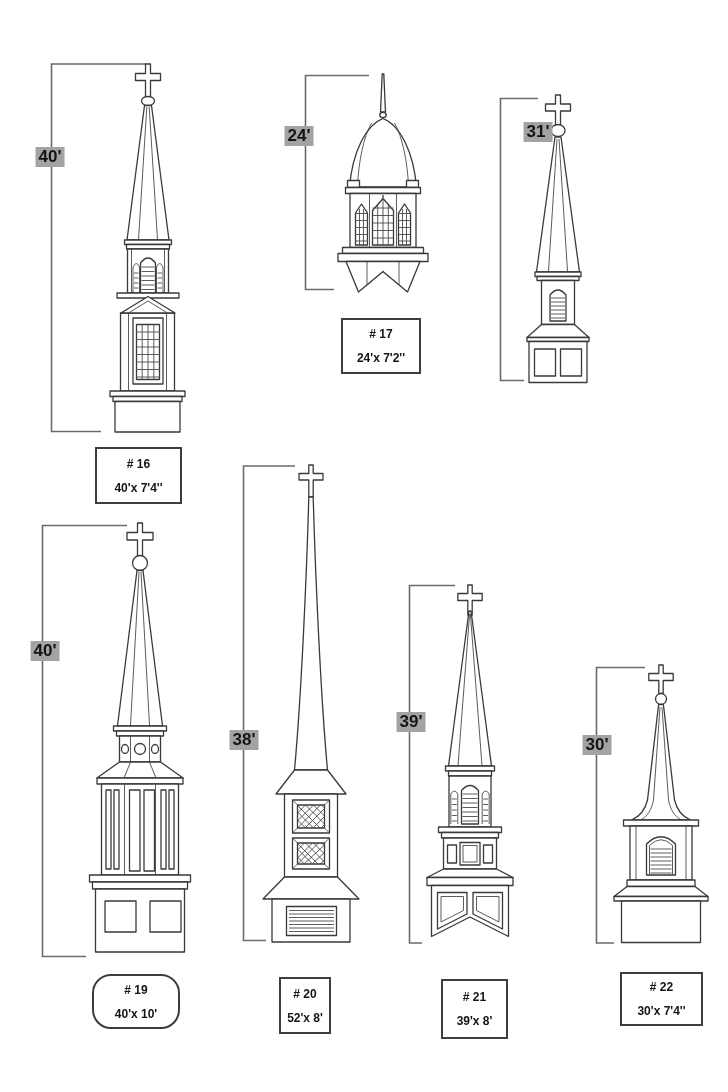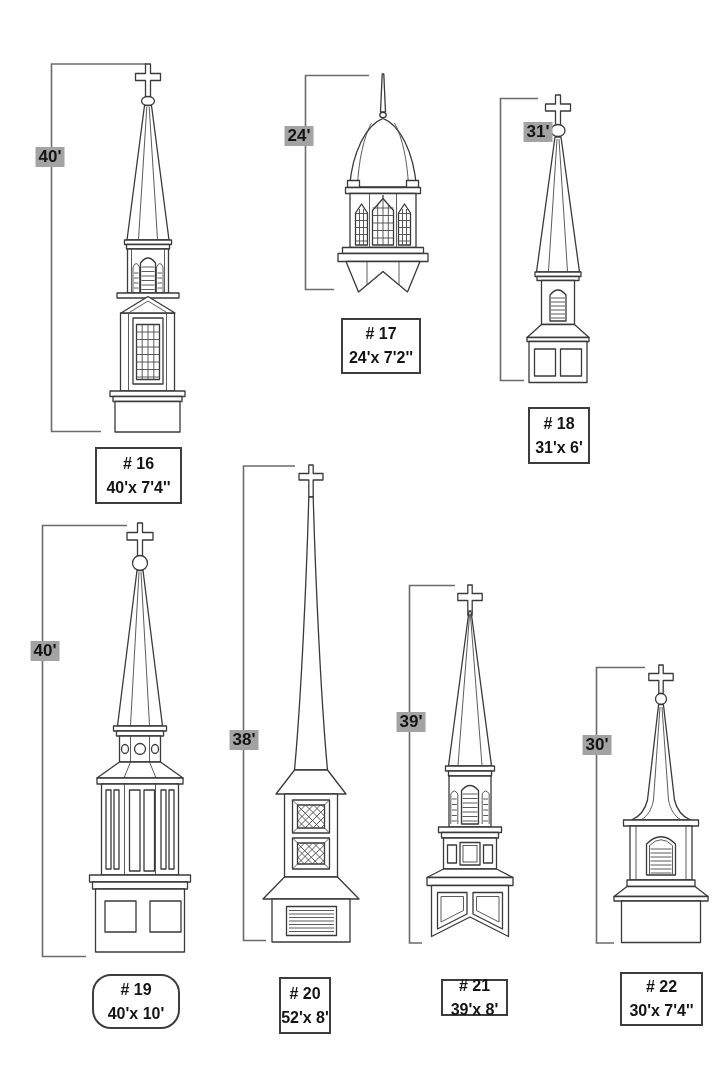--- a/index.html
+++ b/index.html
@@ -16,21 +16,21 @@
     position:absolute; transform:translate(-50%,-50%);
     background:#a3a3a3; padding:0 3px;
     font-size:17px; font-weight:bold; color:#141414; white-space:nowrap;
   }
   .spec-box {
     position:absolute; box-sizing:border-box;
     border:2px solid #3d3d3d; background:#ffffff;
     display:flex; flex-direction:column; align-items:center; justify-content:center;
     font-weight:bold; color:#141414; text-align:center;
   }
-  .spec-line { font-size:16px; line-height:24px; white-space:nowrap; }
+  .spec-line { font-size:12px; line-height:24px; white-space:nowrap; }
 </style>
 </head>
 <body>
 
 <div id="canvas">
 
 <svg width="728" height="1092" viewBox="0 0 728 1092">
 
   <g>
     <path class="bracket" d="M146,64 H51.5 V431.5 H101"></path>
@@ -211,33 +211,29 @@
 <div class="dim-label" style="left:597px; top:745px;">30'</div>
 
 <div class="spec-box" style="left:95px; top:447px; width:87px; height:57px;">
   <div class="spec-line"># 16</div>
   <div class="spec-line">40'x 7'4''</div>
 </div>
 <div class="spec-box" style="left:341px; top:318px; width:80px; height:56px;">
   <div class="spec-line"># 17</div>
   <div class="spec-line">24'x 7'2''</div>
 </div>
-<div class="spec-box" style="left:528px; top:407px; width:62px; height:57px;">
-  <div class="spec-line"># 18</div>
-  <div class="spec-line">31'x 6'</div>
-</div>
 <div class="spec-box" style="left:92px; top:974px; width:88px; height:55px;border-radius:19px;">
   <div class="spec-line"># 19</div>
   <div class="spec-line">40'x 10'</div>
 </div>
 <div class="spec-box" style="left:279px; top:977px; width:52px; height:57px;">
   <div class="spec-line"># 20</div>
   <div class="spec-line">52'x 8'</div>
 </div>
-<div class="spec-box" style="left:441px; top:979px; width:67px; height:37px;">
+<div class="spec-box" style="left:441px; top:979px; width:67px; height:60px;">
   <div class="spec-line"># 21</div>
   <div class="spec-line">39'x 8'</div>
 </div>
 <div class="spec-box" style="left:620px; top:972px; width:83px; height:54px;">
   <div class="spec-line"># 22</div>
   <div class="spec-line">30'x 7'4''</div>
 </div>
 
 </div>
 

